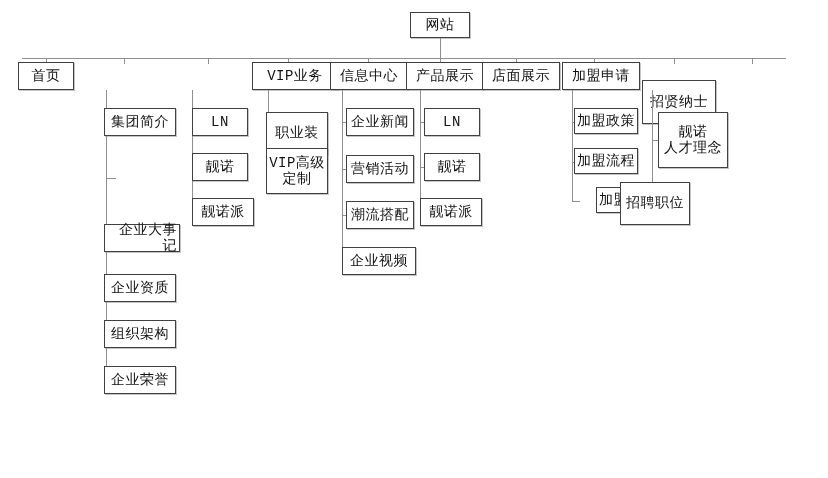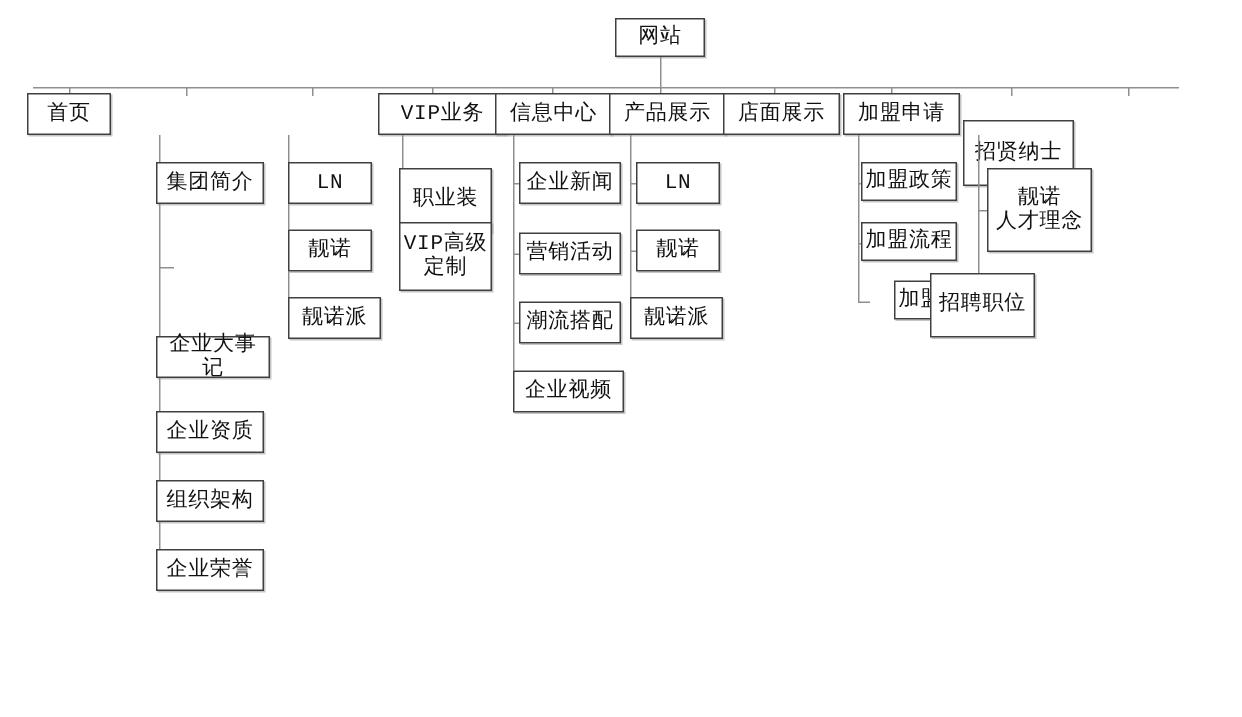--- a/index.html
+++ b/index.html
@@ -84,21 +84,21 @@
 
   <div class="line v" style="left:106px; top:90px; height:294px;"></div>
   <div class="line h" style="left:106px; top:122px; width:10px;"></div>
   <div class="line h" style="left:106px; top:178px; width:10px;"></div>
   <div class="line h" style="left:106px; top:238px; width:10px;"></div>
   <div class="line h" style="left:106px; top:288px; width:10px;"></div>
   <div class="line h" style="left:106px; top:334px; width:10px;"></div>
   <div class="line h" style="left:106px; top:380px; width:10px;"></div>
 
   <div class="node" style="left:104px; top:108px; width:72px; height:28px;">集团简介</div>
-  <div class="node" style="left:104px; top:224px; width:76px; height:28px;">企业大事记</div>
+  <div class="node" style="left:104px; top:224px; width:76px; height:28px;text-align:right;">企业大事记</div>
   <div class="node" style="left:104px; top:274px; width:72px; height:28px;">企业资质</div>
   <div class="node" style="left:104px; top:320px; width:72px; height:28px;">组织架构</div>
   <div class="node" style="left:104px; top:366px; width:72px; height:28px;">企业荣誉</div>
 
   <div class="line v" style="left:192px; top:90px; height:124px;"></div>
   <div class="line h" style="left:192px; top:122px; width:10px;"></div>
   <div class="line h" style="left:192px; top:167px; width:10px;"></div>
   <div class="line h" style="left:192px; top:212px; width:10px;"></div>
 
   <div class="node" style="left:192px; top:108px; width:56px; height:28px;">LN</div>

